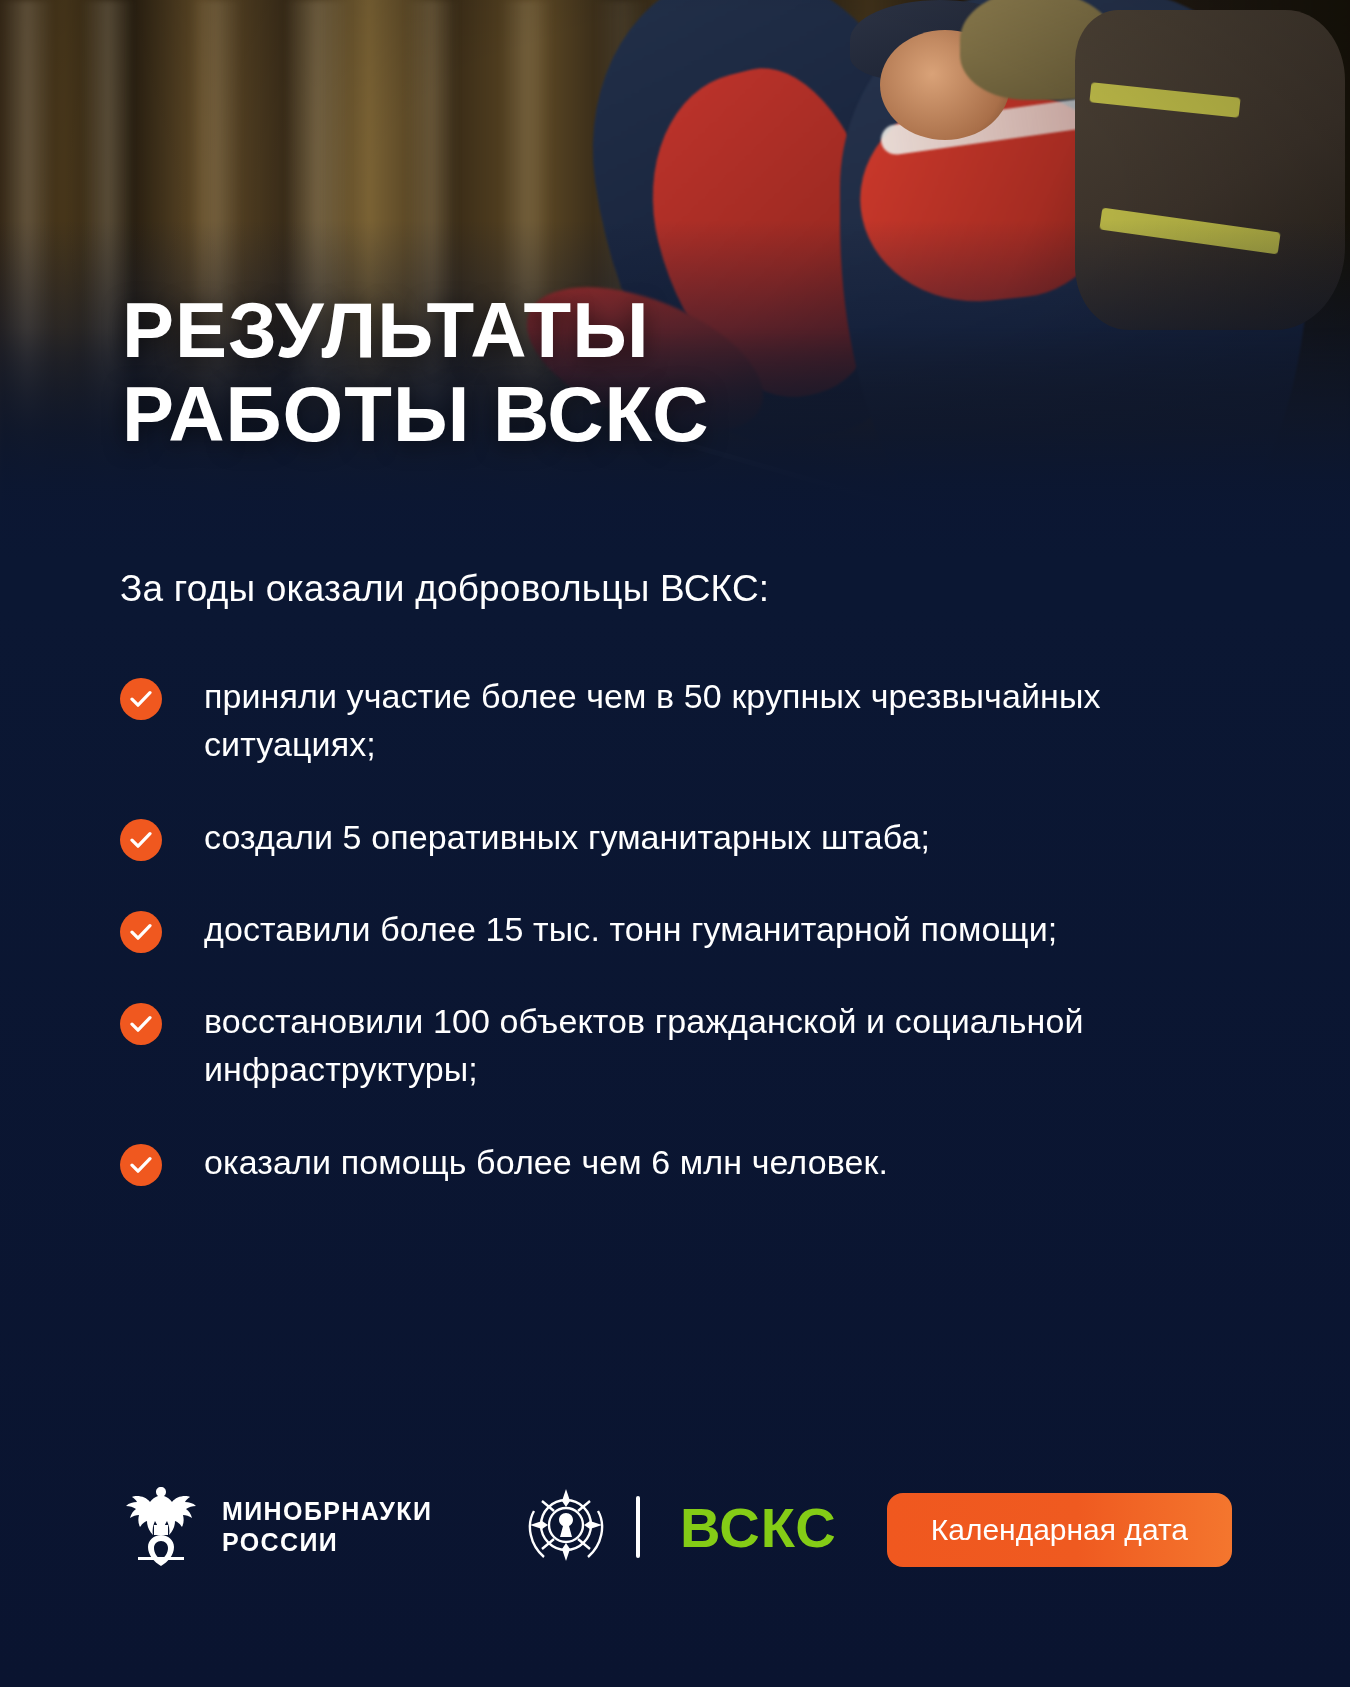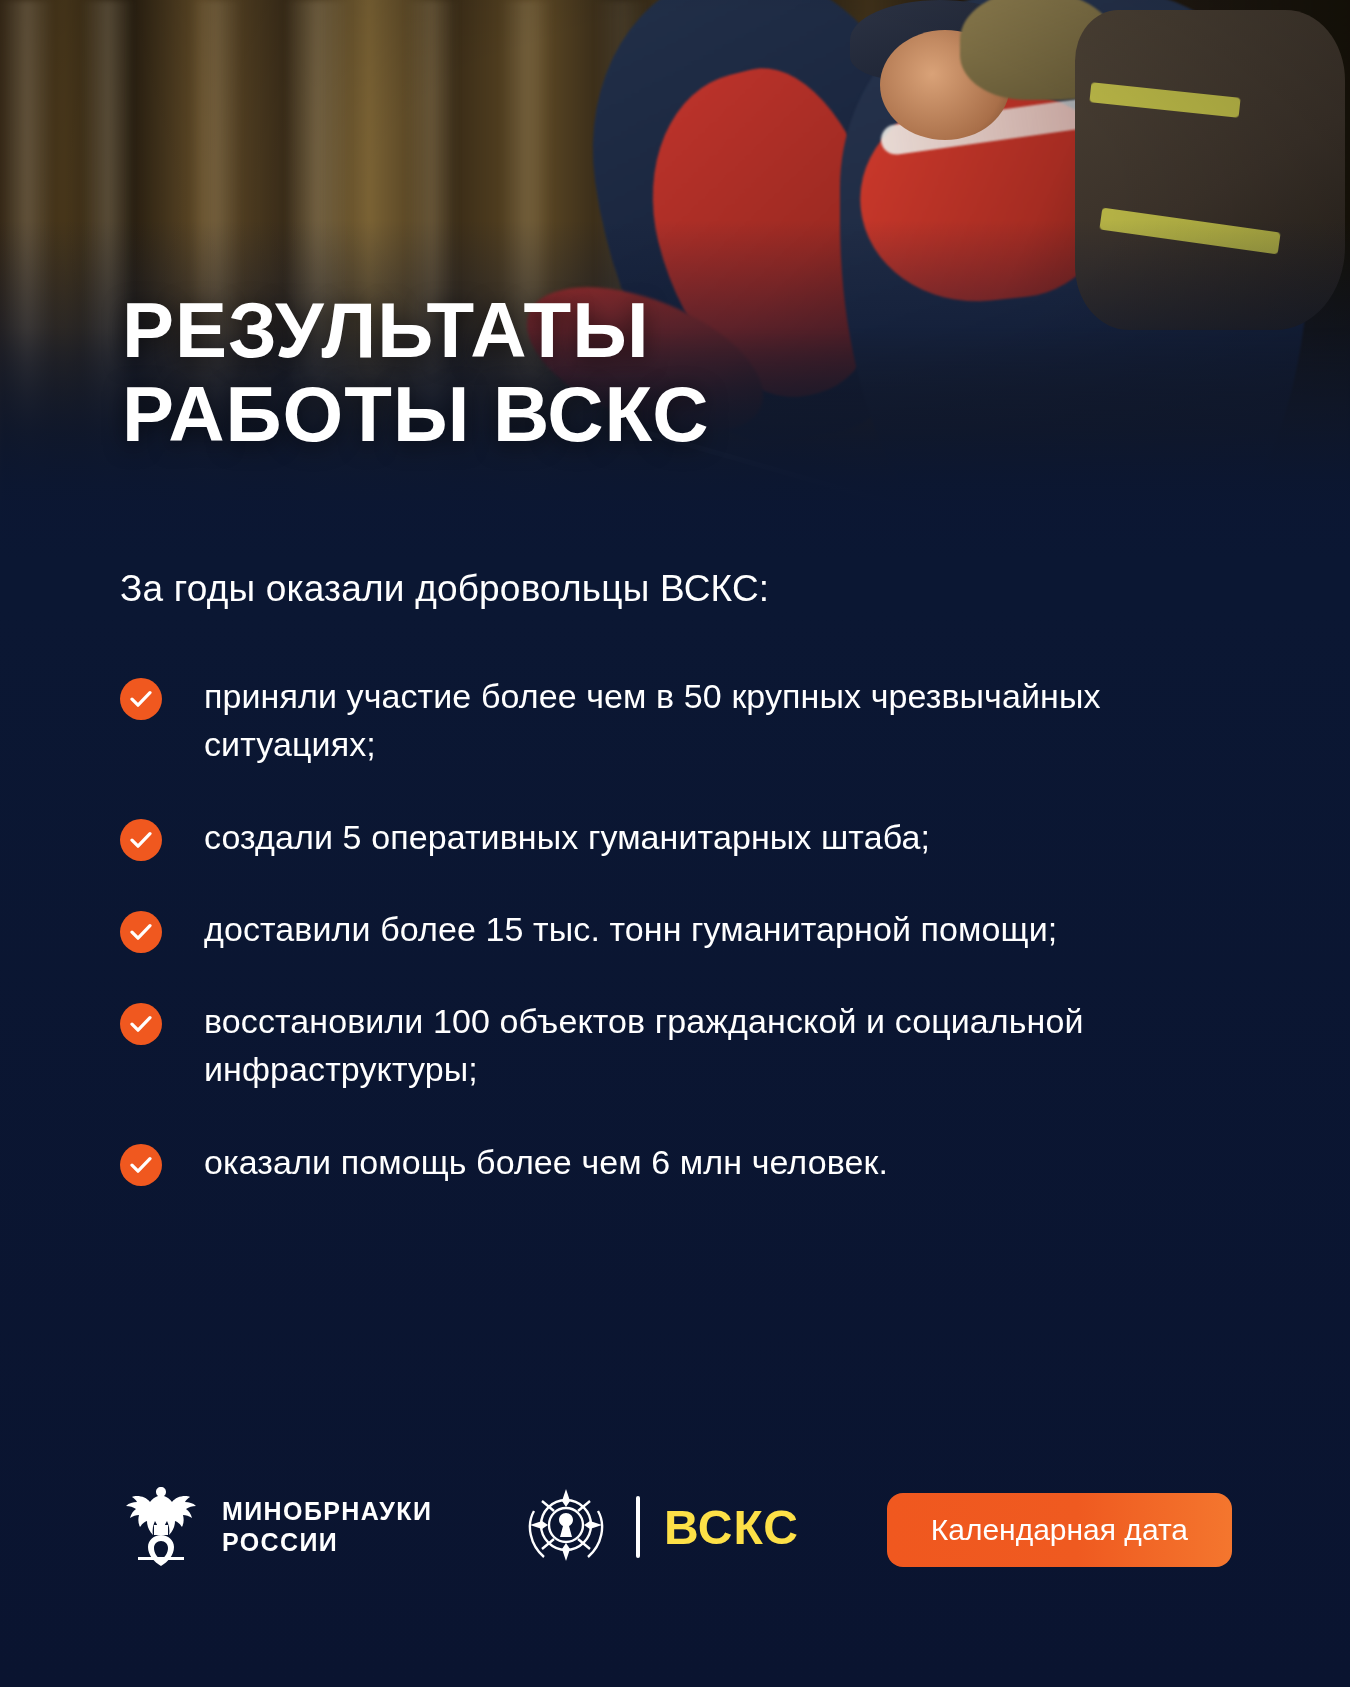--- a/index.html
+++ b/index.html
@@ -300,24 +300,25 @@
     flex: 0 0 auto;
   }
   .vsks-divider {
     width: 4px;
     height: 62px;
     background: #ffffff;
     margin: 0 24px;
     border-radius: 2px;
   }
   .vsks-word {
-    color: #fde047;
-    font-size: 48px;
+    color: #84cc16;
+    font-size: 56px;
     font-weight: 800;
     letter-spacing: 1px;
+    margin-left: 16px;
   }
 
   .cta {
     position: absolute;
     right: 118px;
     top: 22px;
     background: linear-gradient(90deg, #f0581f 0%, #ef5a20 55%, #f4762e 100%);
     color: #ffffff;
     font-size: 30px;
     font-weight: 500;

